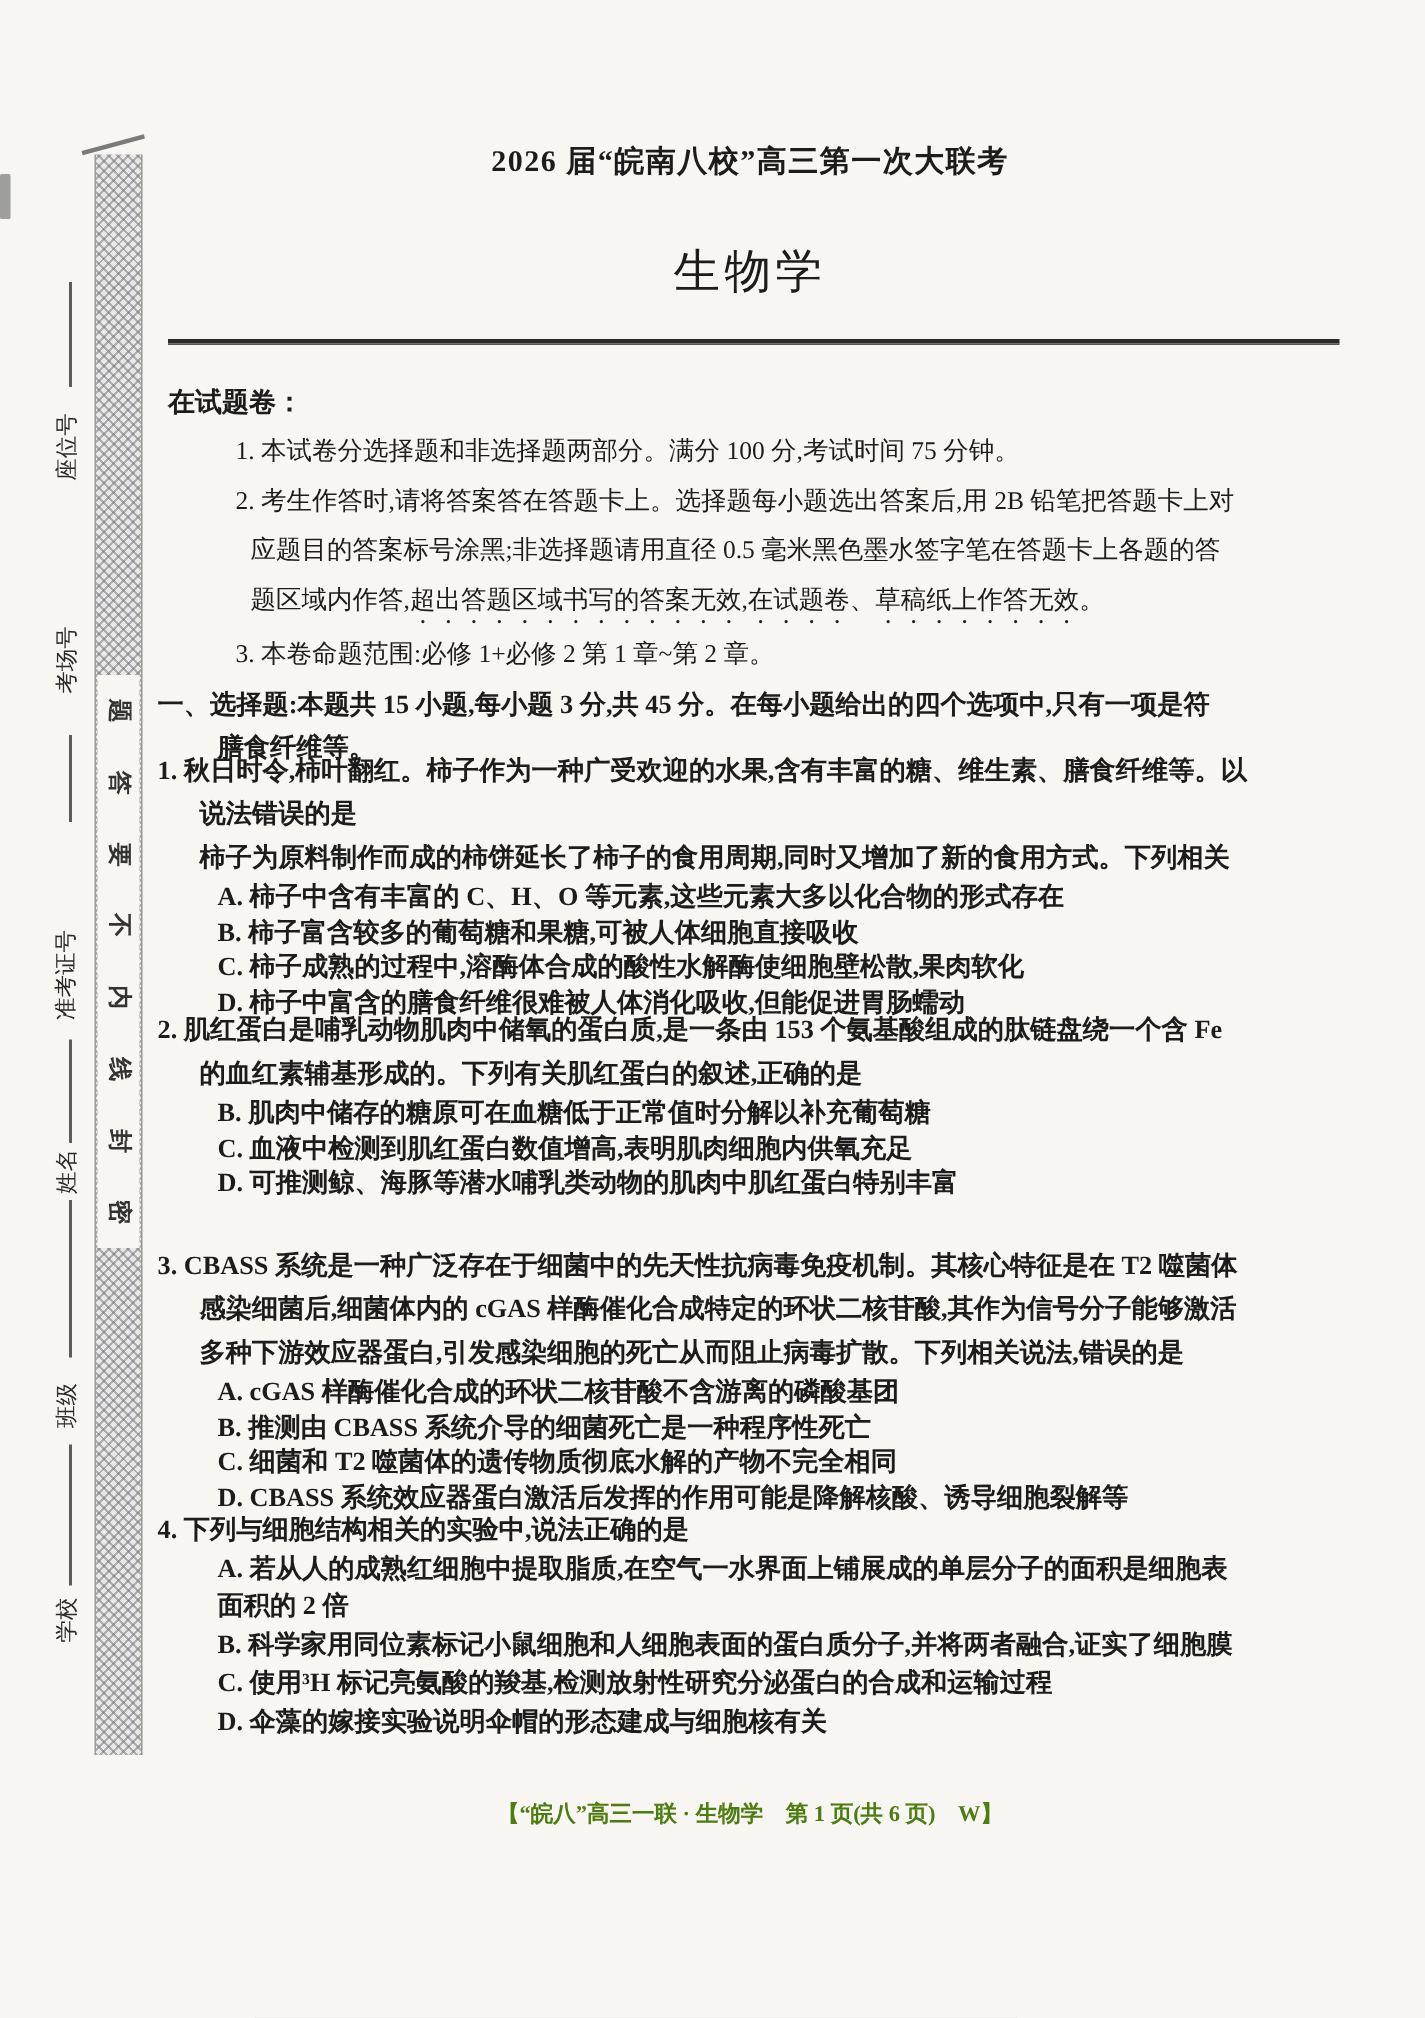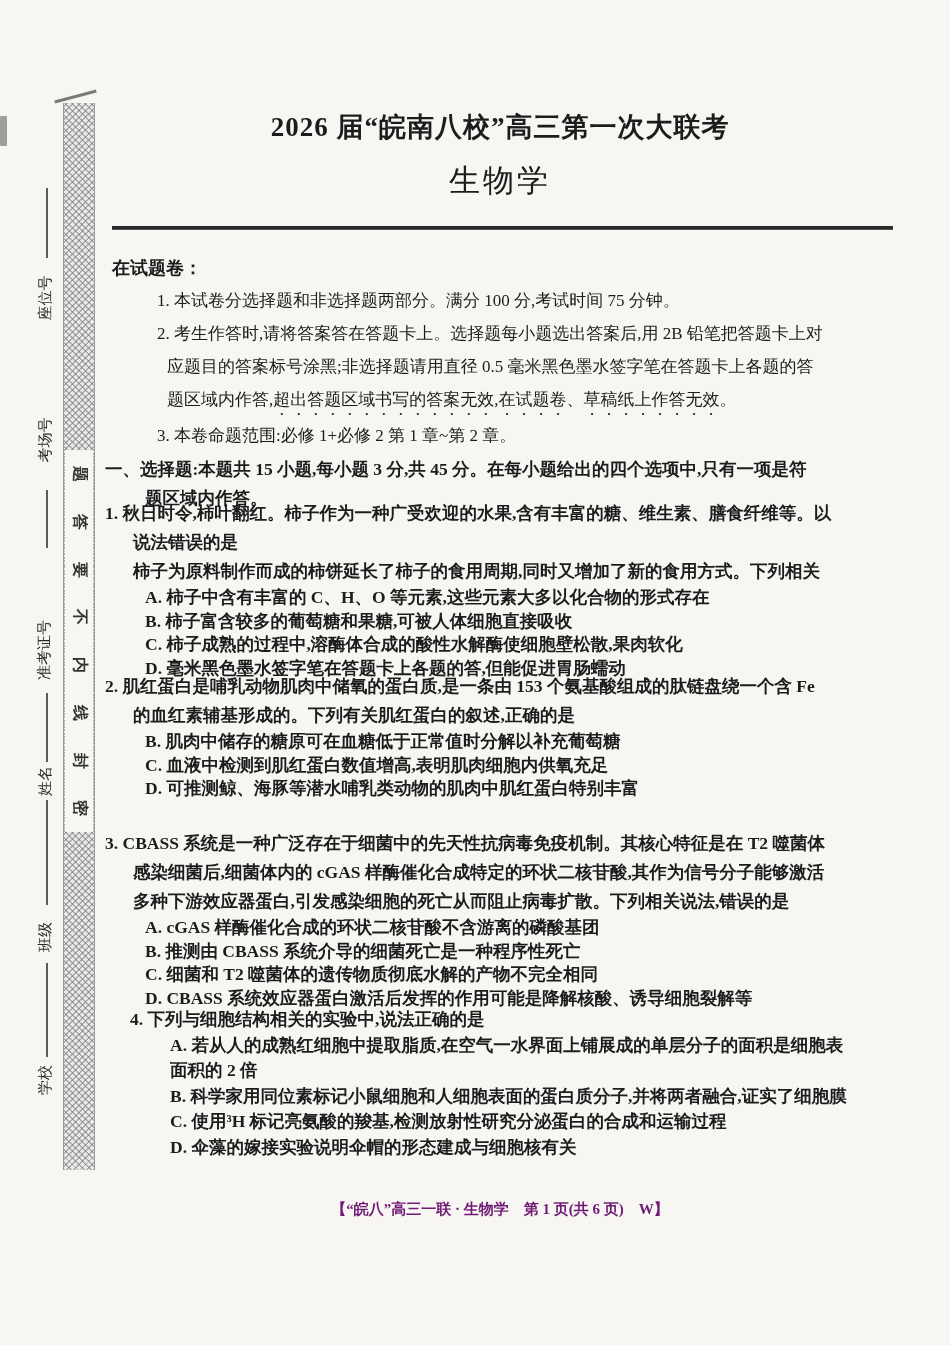--- a/index.html
+++ b/index.html
@@ -18,22 +18,22 @@
   .seal-window{position:absolute;left:1px;right:1px;top:347px;height:382px;background:#f7f6f3;
       display:flex;flex-direction:column;}
   .seal-char{flex:1;display:flex;align-items:center;justify-content:center;
       font-size:16px;font-weight:600;color:#333;transform:rotate(90deg);}
   .strip-cap{position:absolute;left:54px;top:95px;width:43px;height:3px;background:#7a7a76;
       transform:rotate(-15deg);}
   .scan-mark{position:absolute;left:0;top:116px;width:7px;height:30px;background:#6f6f6b;
       opacity:.65;border-radius:1px;}
   
   .content{position:absolute;left:105px;width:790px;}
-  .doc-title{position:absolute;top:94px;width:100%;text-align:center;font-size:27px;
-      font-weight:700;letter-spacing:1px;margin-top:15px;}
+  .doc-title{position:absolute;top:94px;width:100%;text-align:center;font-size:20px;
+      font-weight:700;letter-spacing:1px;}
   .doc-subject{position:absolute;top:160px;width:100%;text-align:center;font-size:31px;
       font-weight:400;letter-spacing:3px;}
   .rule{position:absolute;top:226px;left:7px;width:781px;height:0;
       border-top:3px solid #2a2a2a;border-bottom:1px solid #555;}
   .ln{white-space:nowrap;}
   
   .notices{position:absolute;top:252px;left:0;width:100%;font-size:17px;}
   .nt-h{font-weight:700;font-size:18px;line-height:32px;padding-left:7px;}
   .nt-i{line-height:33px;padding-left:52px;}
   .nt-c{line-height:33px;padding-left:62px;}
@@ -44,24 +44,24 @@
   .sect .ln{line-height:29px;}
   .sect .c{padding-left:40px;}
   
   .q{position:absolute;left:0;width:100%;font-size:17.5px;font-weight:600;}
   .q .s{line-height:29px;}
   .q .o{line-height:23.5px;}
   .i0{padding-left:0;}
   .i1{padding-left:28px;}
   .i2{padding-left:40px;}
   #q1{top:499px;} #q2{top:672px;} #q3{top:829px;}
-  #q4{top:1007px;margin-left:25px;} #q4 .s,#q4 .o{line-height:25.5px;}
+  #q4{top:1007px;} #q4 .s,#q4 .o{line-height:25.5px;}
   
   .footer{position:absolute;top:1200px;width:100%;text-align:center;font-size:15px;
-      font-weight:600;color:#701a75;}
+      font-weight:600;color:#4d7c0f;}
 </style>
 </head>
 <body>
 
 <div class="page">
 
   <div class="scan-mark"></div>
   <div class="strip-cap"></div>
 
   <div class="mlabel" style="left:45px;top:298px;">座位号</div>
@@ -99,31 +99,31 @@
       <div class="ln nt-h">在试题卷：</div>
       <div class="ln nt-i">1. 本试卷分选择题和非选择题两部分。满分 100 分,考试时间 75 分钟。</div>
       <div class="ln nt-i">2. 考生作答时,请将答案答在答题卡上。选择题每小题选出答案后,用 2B 铅笔把答题卡上对</div>
       <div class="ln nt-c">应题目的答案标号涂黑;非选择题请用直径 0.5 毫米黑色墨水签字笔在答题卡上各题的答</div>
       <div class="ln nt-c"><span>题区域内作答,</span><span class="emph">超出答题区域书写的答案无效,在试题卷、草稿纸上作答无效。</span></div>
       <div class="ln nt-i">3. 本卷命题范围:必修 1+必修 2 第 1 章~第 2 章。</div>
     </div>
 
     <div class="sect">
       <div class="ln">一、选择题:本题共 15 小题,每小题 3 分,共 45 分。在每小题给出的四个选项中,只有一项是符</div>
-      <div class="ln c">题区域内作答。</div>
+      <div class="ln c">膳食纤维等。</div>
     </div>
 
     <div class="q" id="q1">
       <div class="ln s i0">1. 秋日时令,柿叶翻红。柿子作为一种广受欢迎的水果,含有丰富的糖、维生素、膳食纤维等。以</div>
       <div class="ln s i1">说法错误的是</div>
       <div class="ln s i1">柿子为原料制作而成的柿饼延长了柿子的食用周期,同时又增加了新的食用方式。下列相关</div>
       <div class="ln o i2">A. 柿子中含有丰富的 C、H、O 等元素,这些元素大多以化合物的形式存在</div>
       <div class="ln o i2">B. 柿子富含较多的葡萄糖和果糖,可被人体细胞直接吸收</div>
       <div class="ln o i2">C. 柿子成熟的过程中,溶酶体合成的酸性水解酶使细胞壁松散,果肉软化</div>
-      <div class="ln o i2">D. 毫米黑色墨水签字笔在答题卡上各题的答,但能促进胃肠蠕动</div>
+      <div class="ln o i2">D. 柿子中富含的膳食纤维很难被人体消化吸收,但能促进胃肠蠕动</div>
     </div>
 
     <div class="q" id="q2">
       <div class="ln s i0">2. 肌红蛋白是哺乳动物肌肉中储氧的蛋白质,是一条由 153 个氨基酸组成的肽链盘绕一个含 Fe</div>
       <div class="ln s i1">的血红素辅基形成的。下列有关肌红蛋白的叙述,正确的是</div>
       <div class="ln o i2">B. 肌肉中储存的糖原可在血糖低于正常值时分解以补充葡萄糖</div>
       <div class="ln o i2">C. 血液中检测到肌红蛋白数值增高,表明肌肉细胞内供氧充足</div>
       <div class="ln o i2">D. 可推测鲸、海豚等潜水哺乳类动物的肌肉中肌红蛋白特别丰富</div>
     </div>
 

